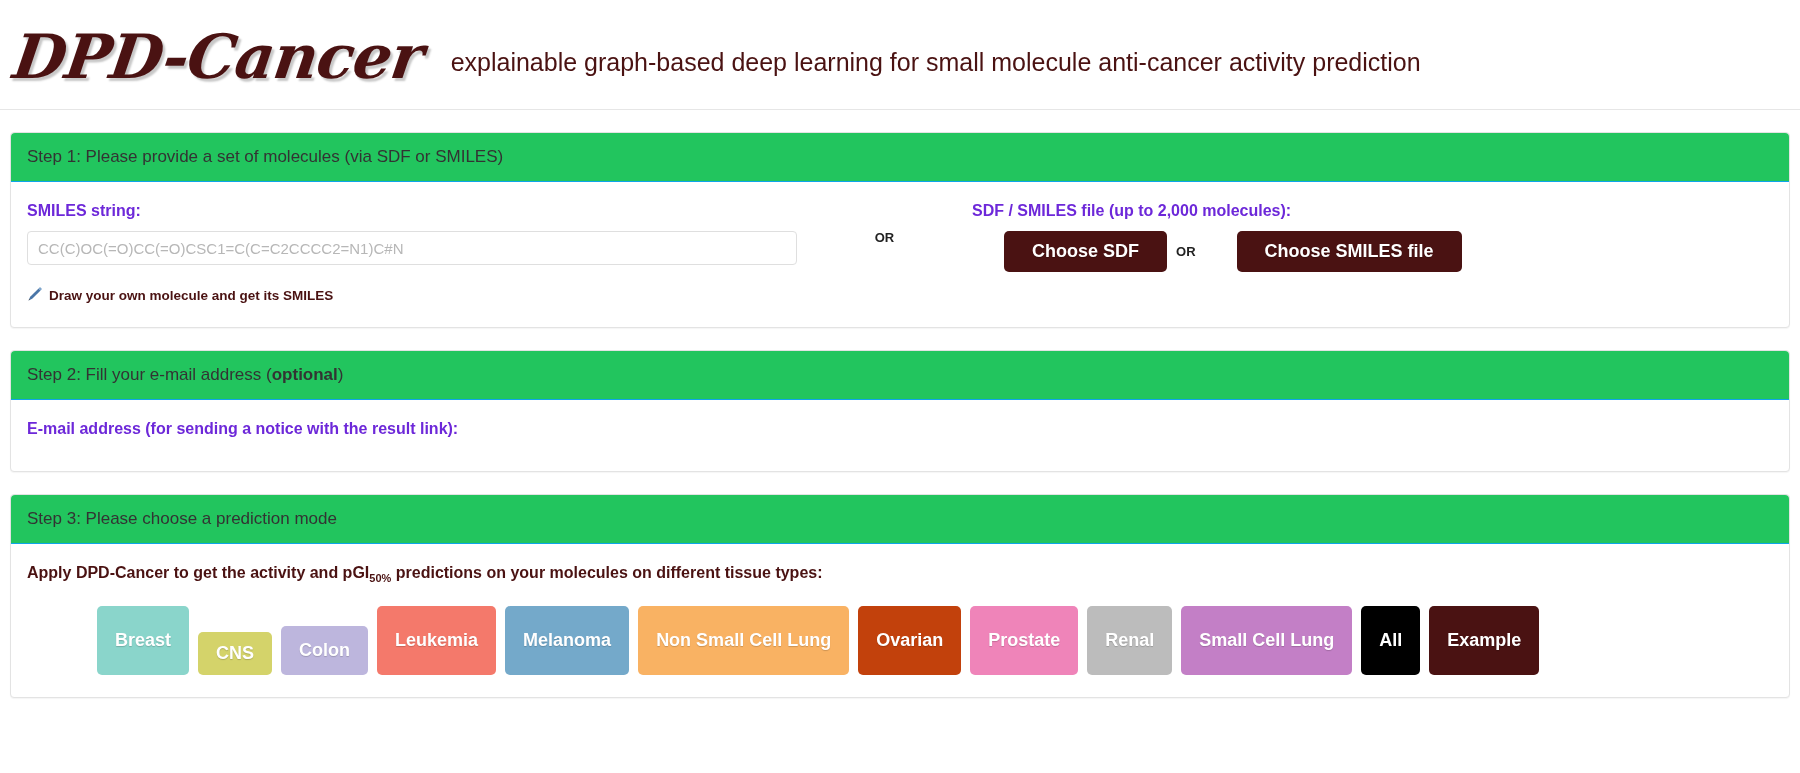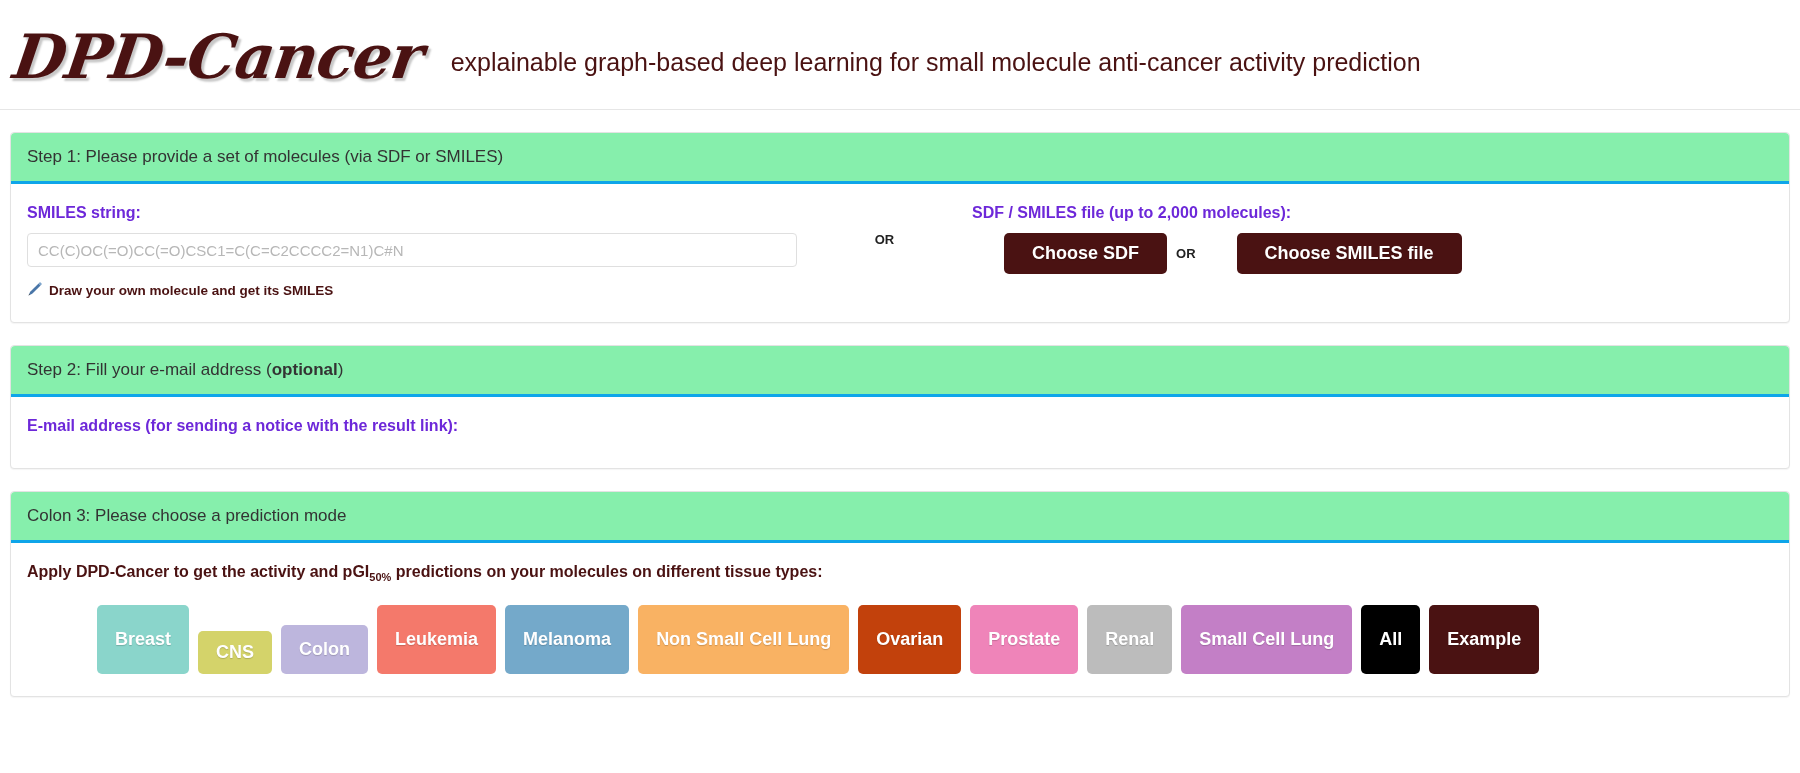--- a/index.html
+++ b/index.html
@@ -47,22 +47,22 @@
     padding: 0 10px;
   }
   .card {
     border: 1px solid #e3e3e3;
     border-radius: 4px;
     background: #ffffff;
     margin-top: 22px;
     box-shadow: 0 1px 1px rgba(0,0,0,0.045);
   }
   .card-header {
-    background: #86efac;
-    border-bottom: 3px solid #0ea5e9;
+    background: #22c55e;
+    border-bottom: 1px solid #0ea5e9;
     padding: 14px 16px;
     font-size: 17px;
     color: #333333;
     border-radius: 4px 4px 0 0;
   }
   .card-header b { font-weight: bold; }
   .card-body {
     padding: 20px 16px 22px 16px;
   }
 
@@ -100,21 +100,21 @@
     padding: 6px 10px;
     font-size: 15px;
     color: #6d28d9;
     background: #ffffff;
     outline: none;
     font-family: "Liberation Sans", sans-serif;
   }
   .text-input::placeholder { color: #b7b7b7; }
 
   .draw-link {
-    margin-top: 14px;
+    margin-top: 21px;
     display: flex;
     align-items: center;
     gap: 6px;
     font-size: 13.5px;
     font-weight: bold;
     color: #4a1212;
     text-decoration: none;
     cursor: pointer;
     width: max-content;
   }
@@ -229,21 +229,21 @@
   <div class="card">
     <div class="card-header">
       <span>Step 2: Fill your e-mail address (</span><b>optional</b><span>)</span>
     </div>
     <div class="card-body">
       <span class="field-label">E-mail address (for sending a notice with the result link):</span>
     </div>
   </div>
 
   <div class="card">
-    <div class="card-header">Colon 3: Please choose a prediction mode</div>
+    <div class="card-header">Step 3: Please choose a prediction mode</div>
     <div class="card-body">
       <p class="mode-desc">
         <span>Apply DPD-Cancer to get the activity and pGI</span><sub>50%</sub><span> predictions on your molecules on different tissue types:</span>
       </p>
       <div class="tissue-row">
           <button class="tissue-btn" style="background: rgb(138, 213, 203);">Breast</button>
           <button class="tissue-btn" style="background: rgb(212, 211, 106); margin-top: 26px;">CNS</button>
           <button class="tissue-btn" style="background: rgb(189, 182, 221); margin-top: 20px;">Colon</button>
           <button class="tissue-btn" style="background: rgb(244, 121, 107);">Leukemia</button>
           <button class="tissue-btn" style="background: rgb(116, 169, 202);">Melanoma</button>

